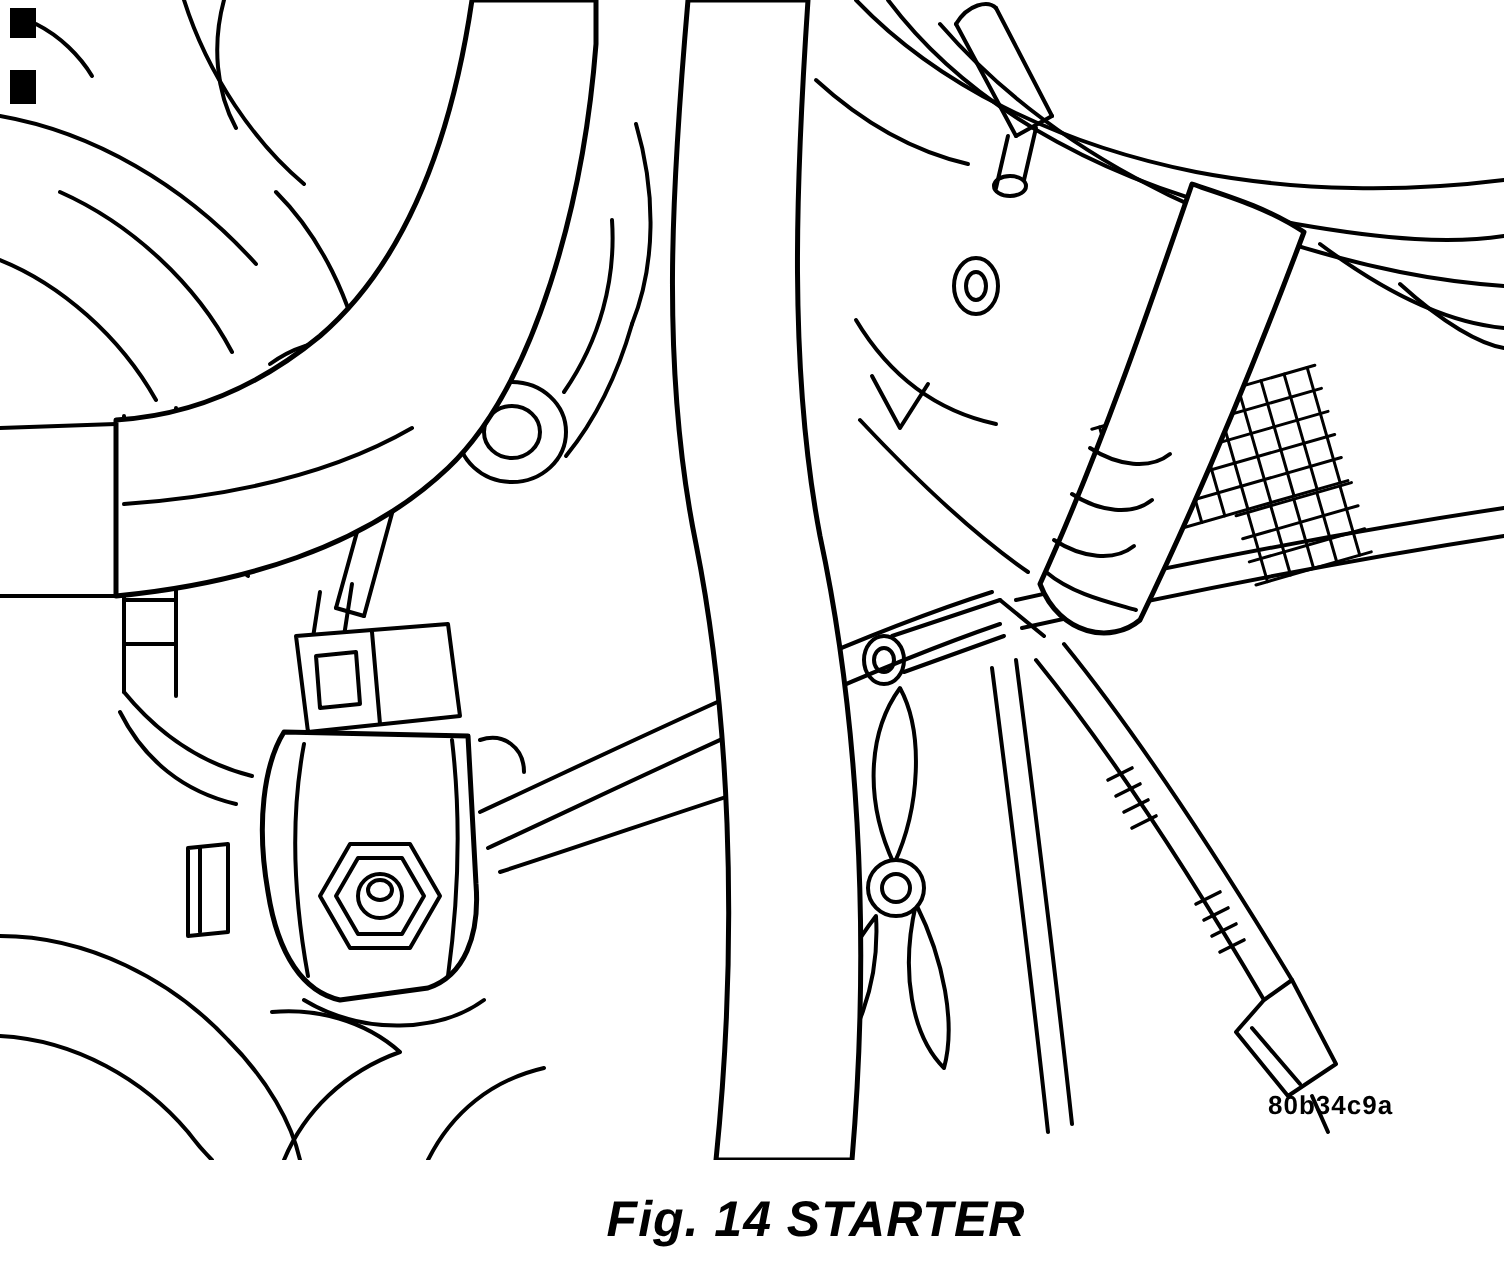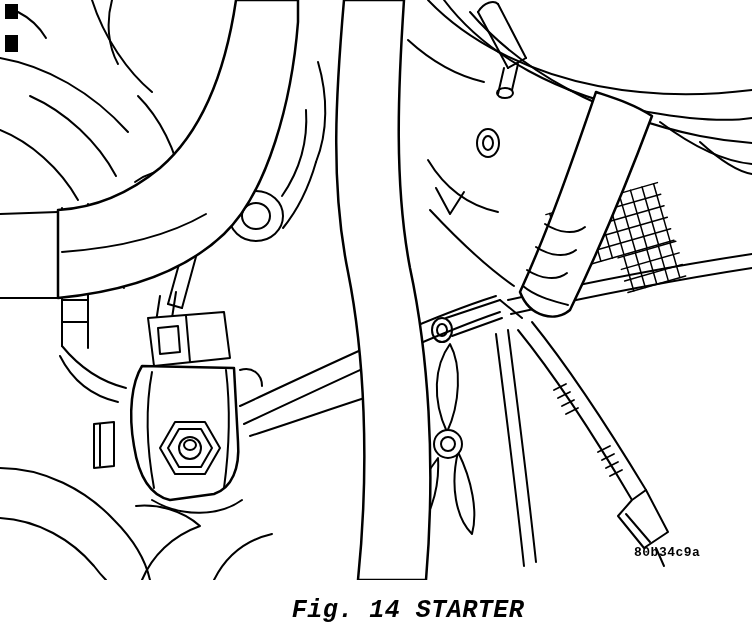--- a/index.html
+++ b/index.html
@@ -2,21 +2,21 @@
 <html><head>
 <meta charset="utf-8">
 <style>
   html, body { margin: 0; padding: 0; background: #ffffff; }
   .stage {
     position: relative;
     width: 752px;
     height: 642px;
     background: #ffffff;
     overflow: hidden;
-    font-family: Liberation Mono, monospace;
+    font-family: Liberation Sans, sans-serif;
   }
   .art {
     position: absolute;
     top: 0; left: 0;
     width: 752px;
     height: 580px;
   }
   .art svg { display: block; }
   .refcode {
     position: absolute;

